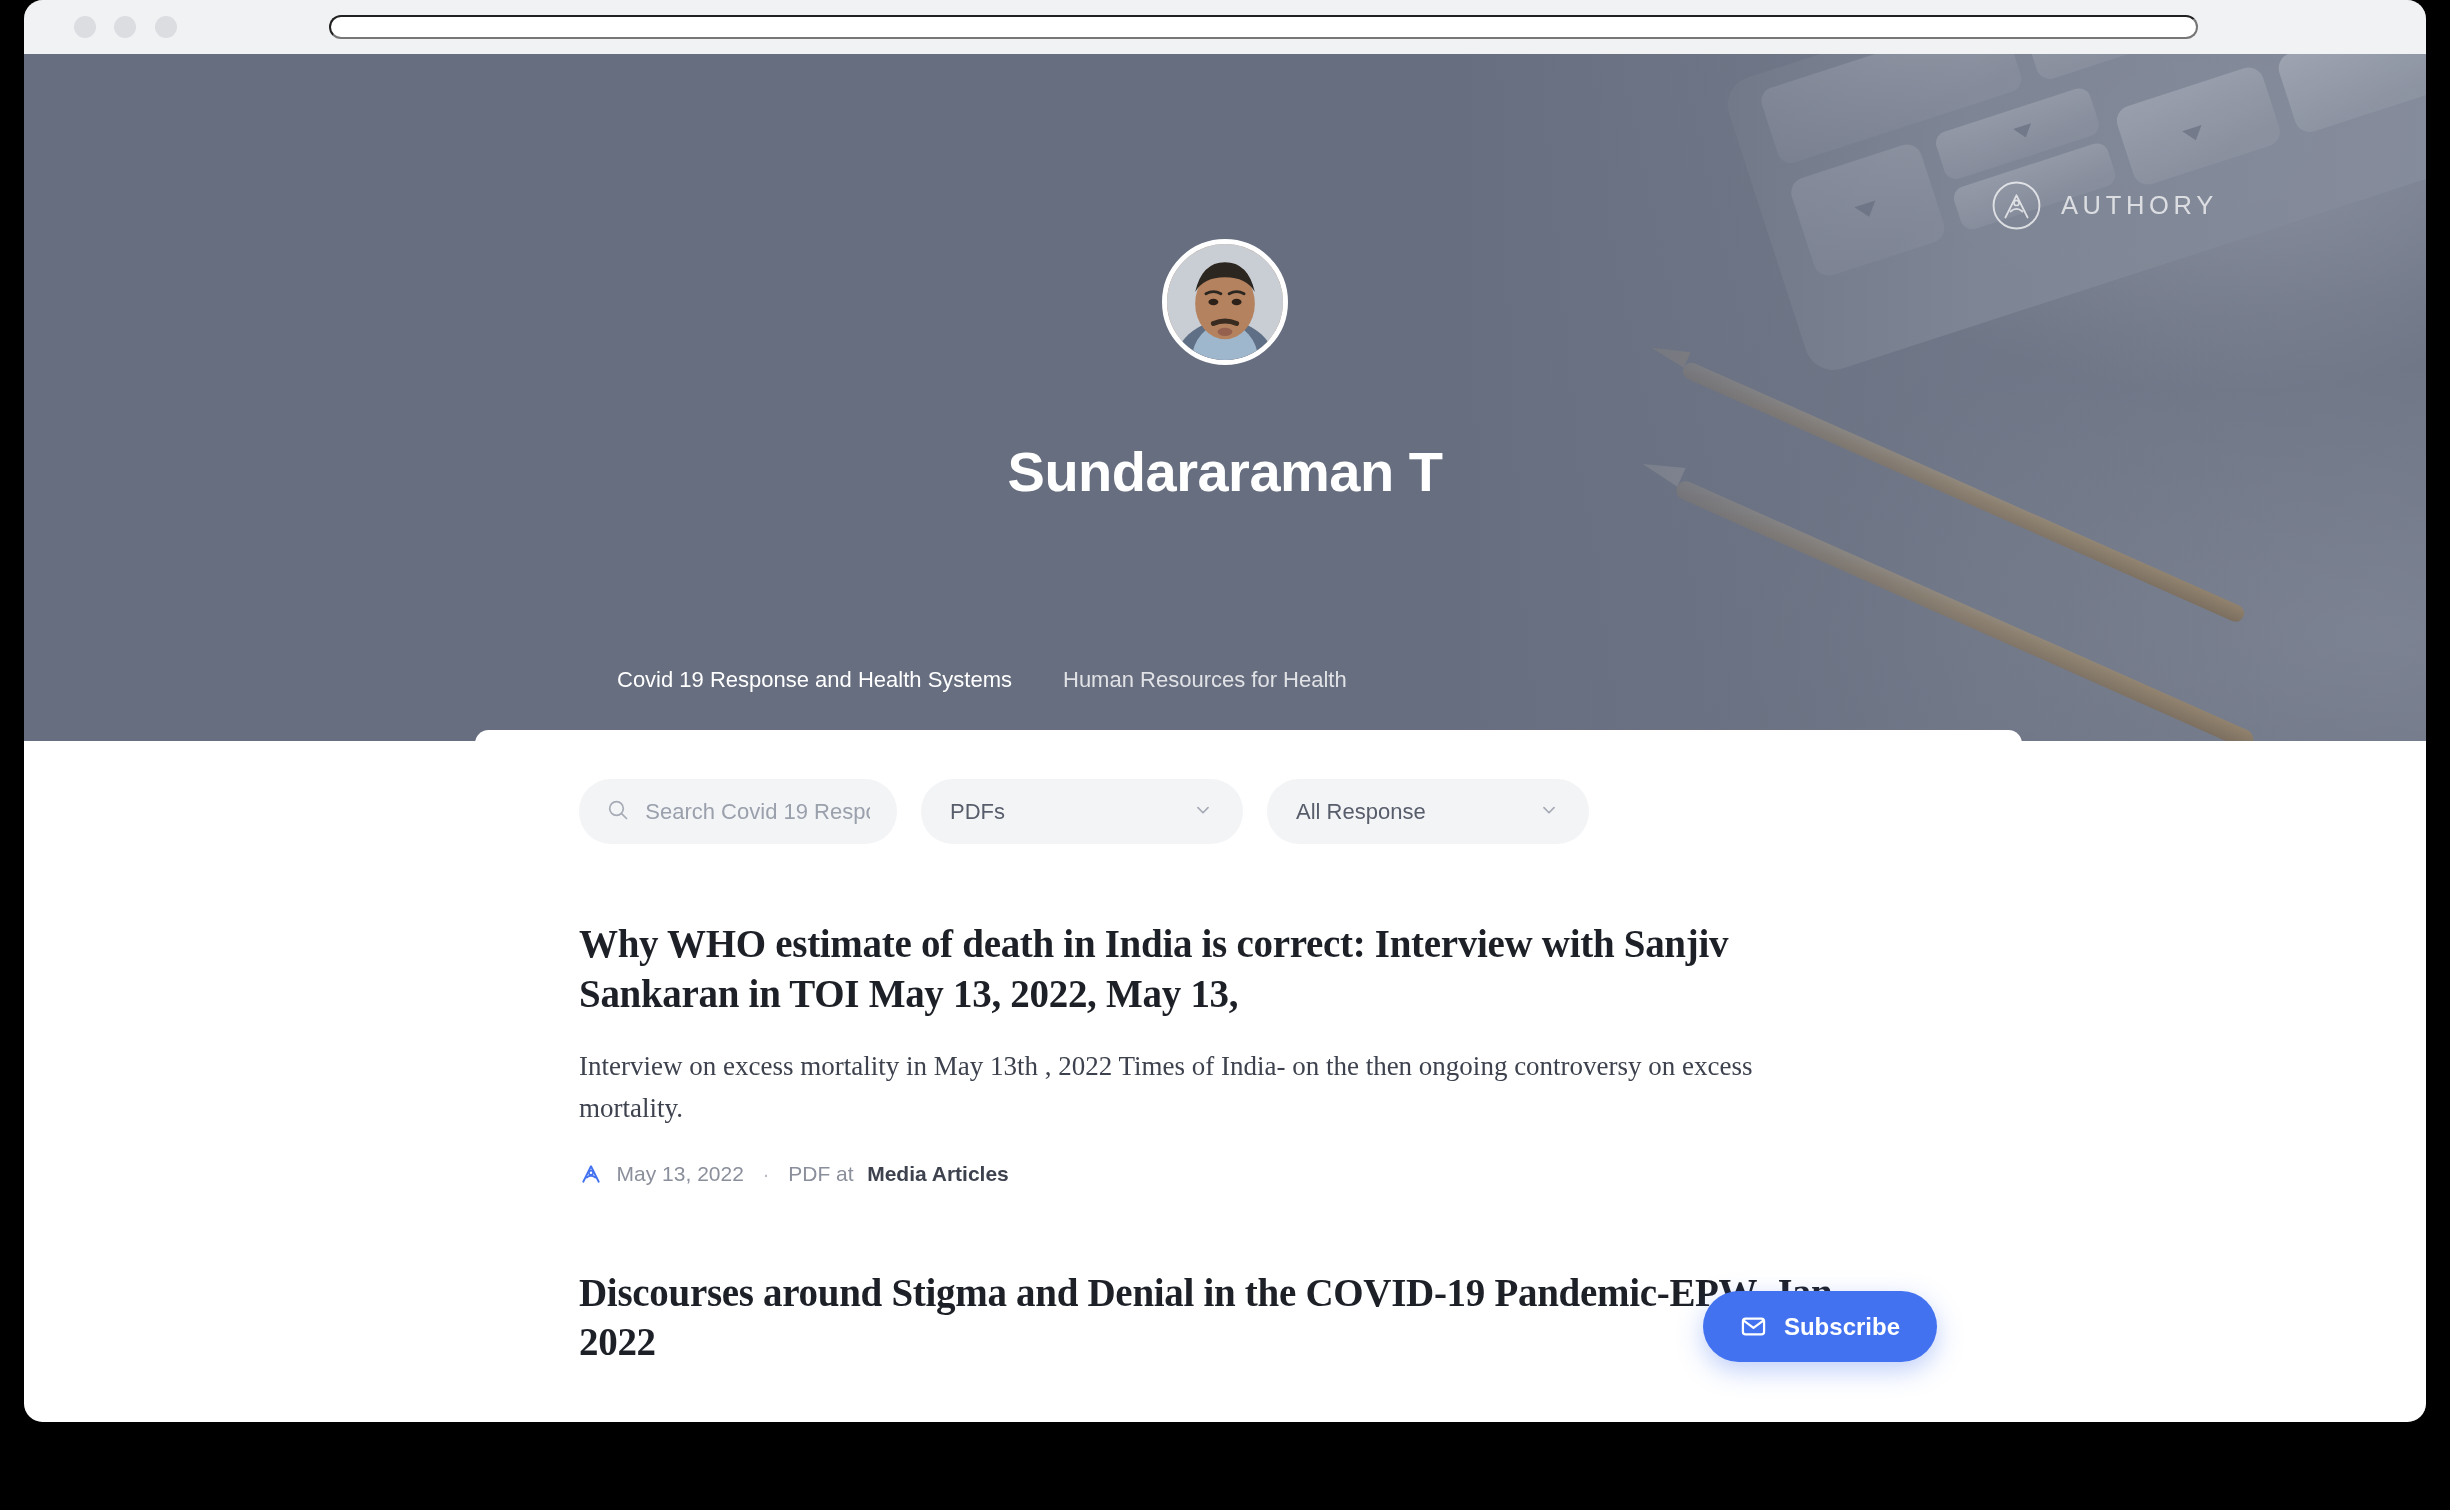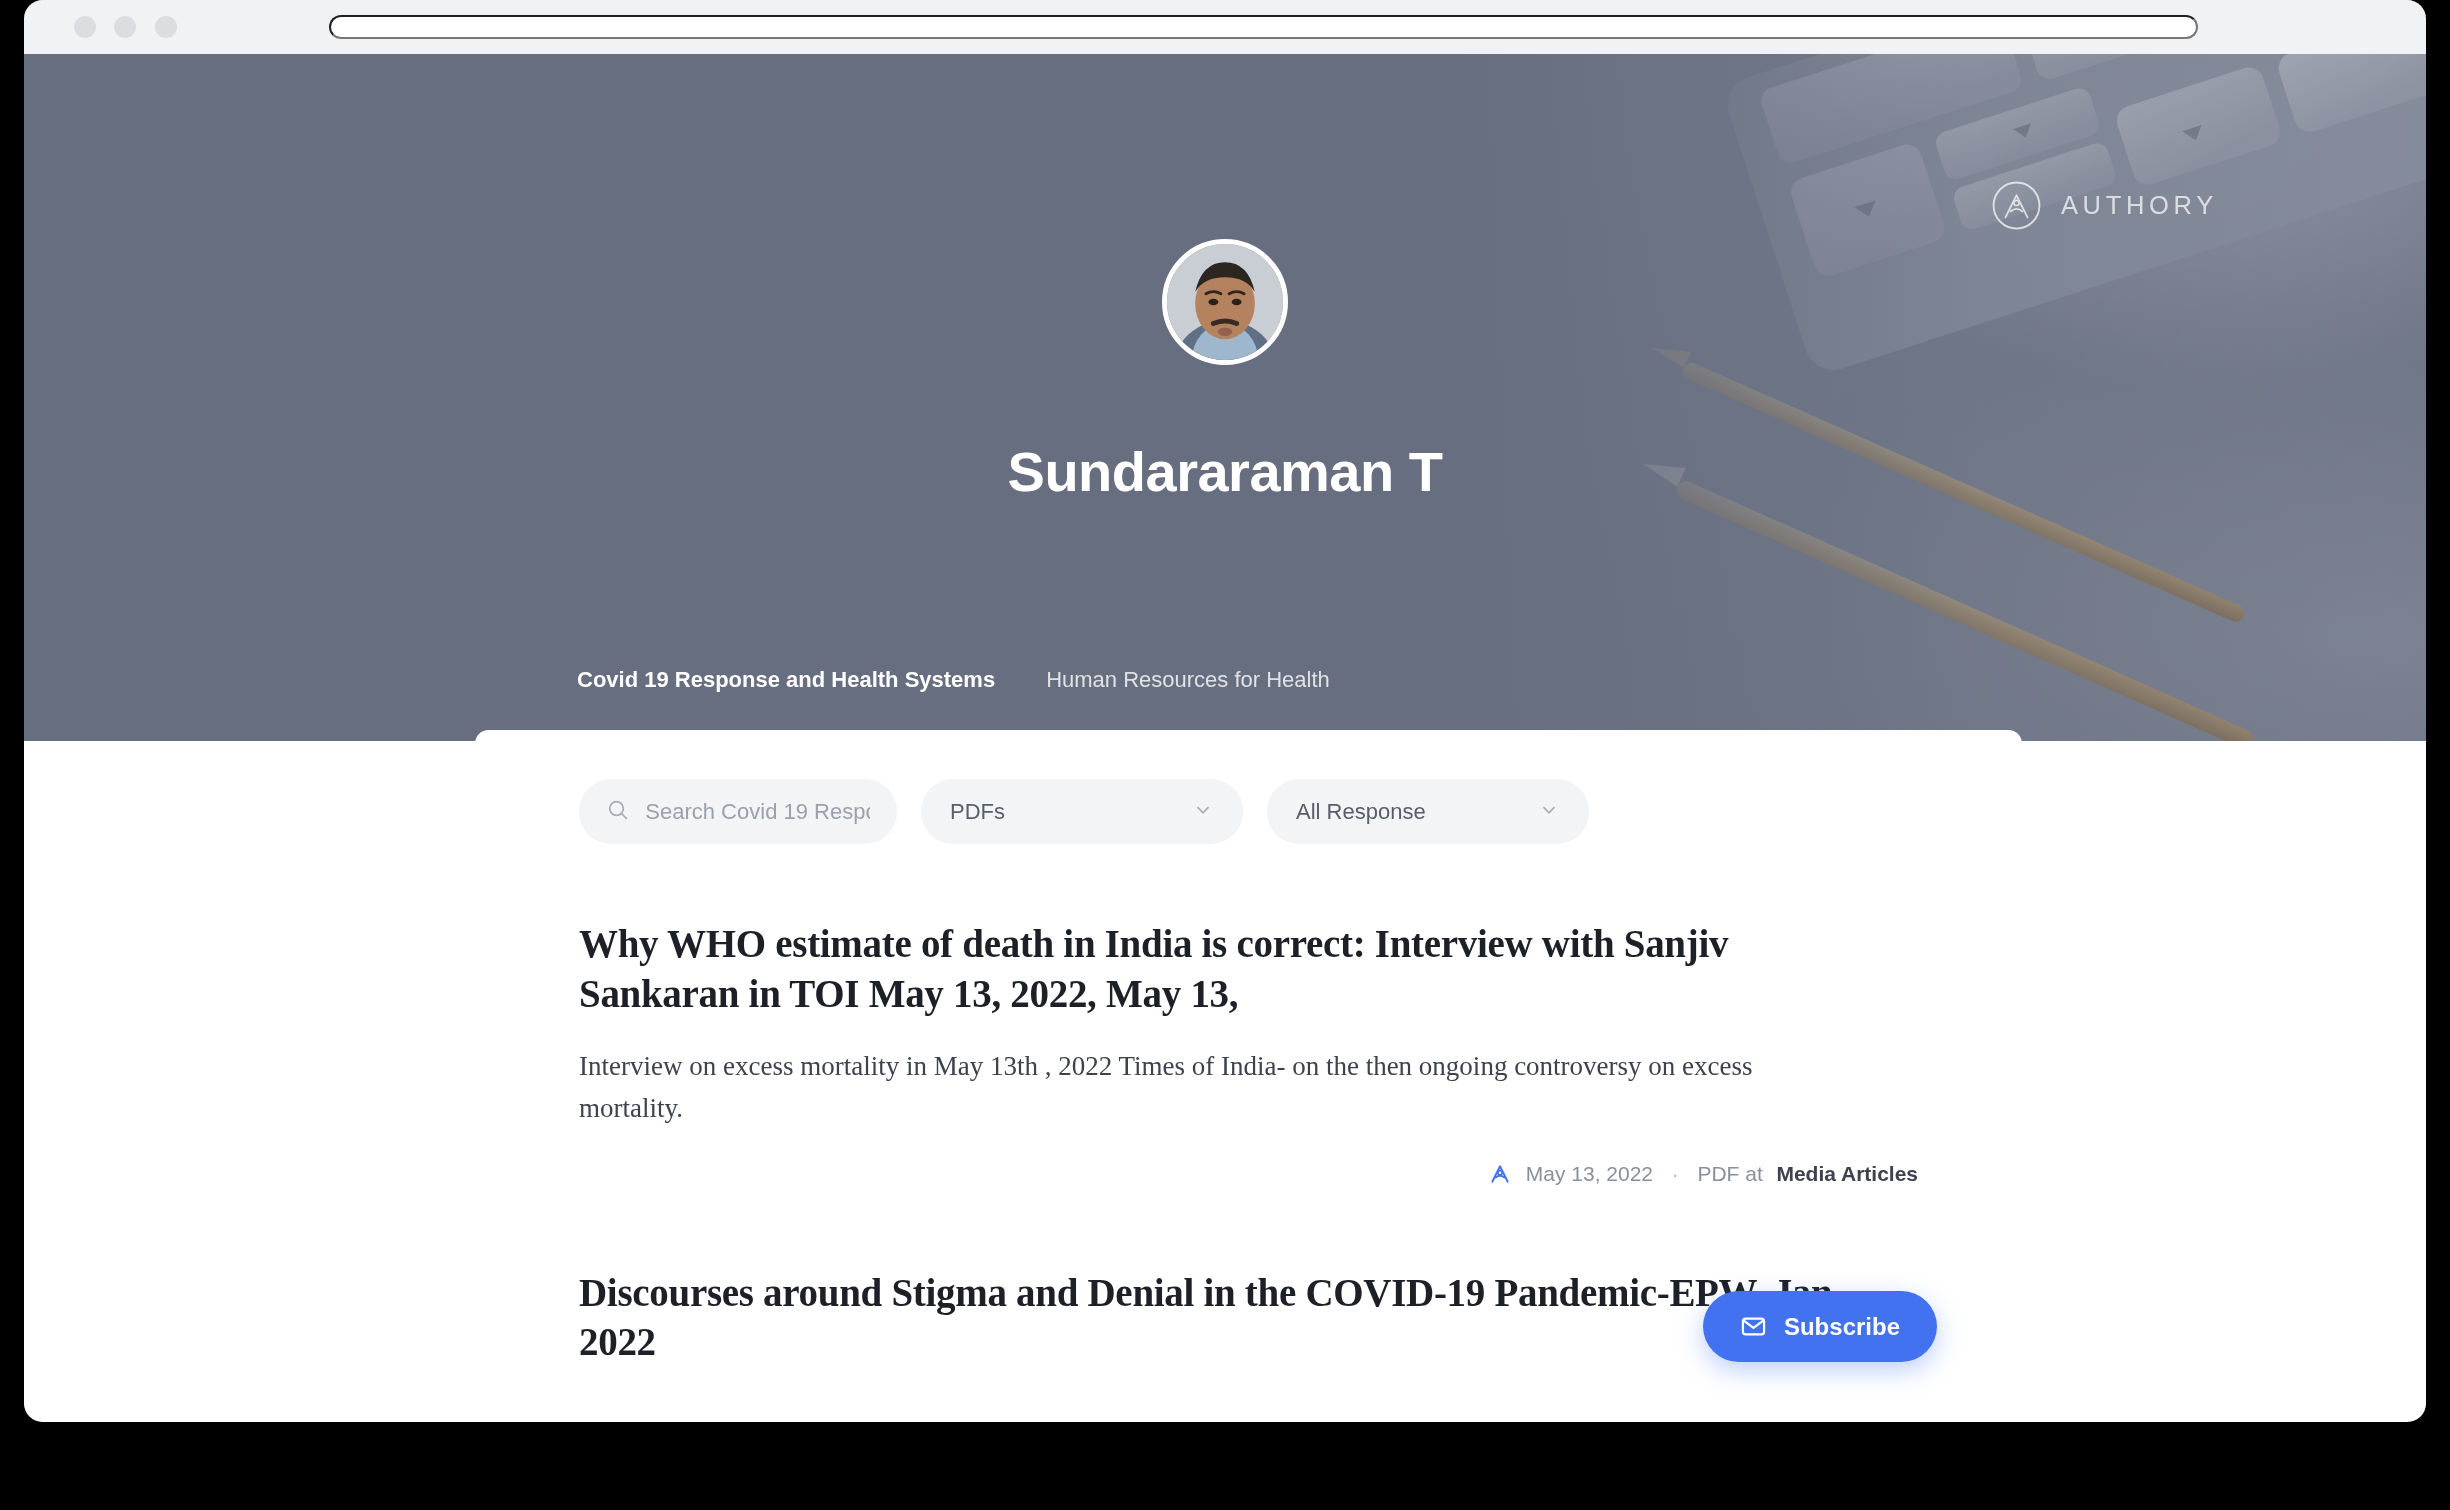--- a/index.html
+++ b/index.html
@@ -142,21 +142,21 @@
   }
   .tab {
     position: relative;
     color: rgba(255,255,255,0.80);
     font-size: 22px;
     font-weight: 400;
     padding-bottom: 48px;
     white-space: nowrap;
     cursor: pointer;
   }
-  .tab.active { color: #ffffff; font-weight: 700; }
+  .tab.active { color: #ffffff; font-weight: 400; margin-left: 40px; }
   .tab.active::after {
     content: "";
     position: absolute;
     left: 0; right: 0; bottom: 0;
     height: 8.5px;
     background: #4272F0;
   }
 
   
   .content-card {
@@ -230,21 +230,20 @@
     max-width: 1259px;
   }
 
   .article-meta {
     margin-top: 32px;
     display: flex;
     align-items: center;
     gap: 13.6px;
     font-size: 21px;
     color: #8A8F9B;
-    justify-content: flex-end;
   }
   .meta-mark { width: 24px; height: 24px; flex: none; }
   .meta-sep { color: #B6BAC3; padding: 0 5.1px; }
   .meta-strong { color: #3D424E; font-weight: 700; }
 
   
   .subscribe-btn {
     position: absolute;
     right: 85px;
     bottom: 61px;

